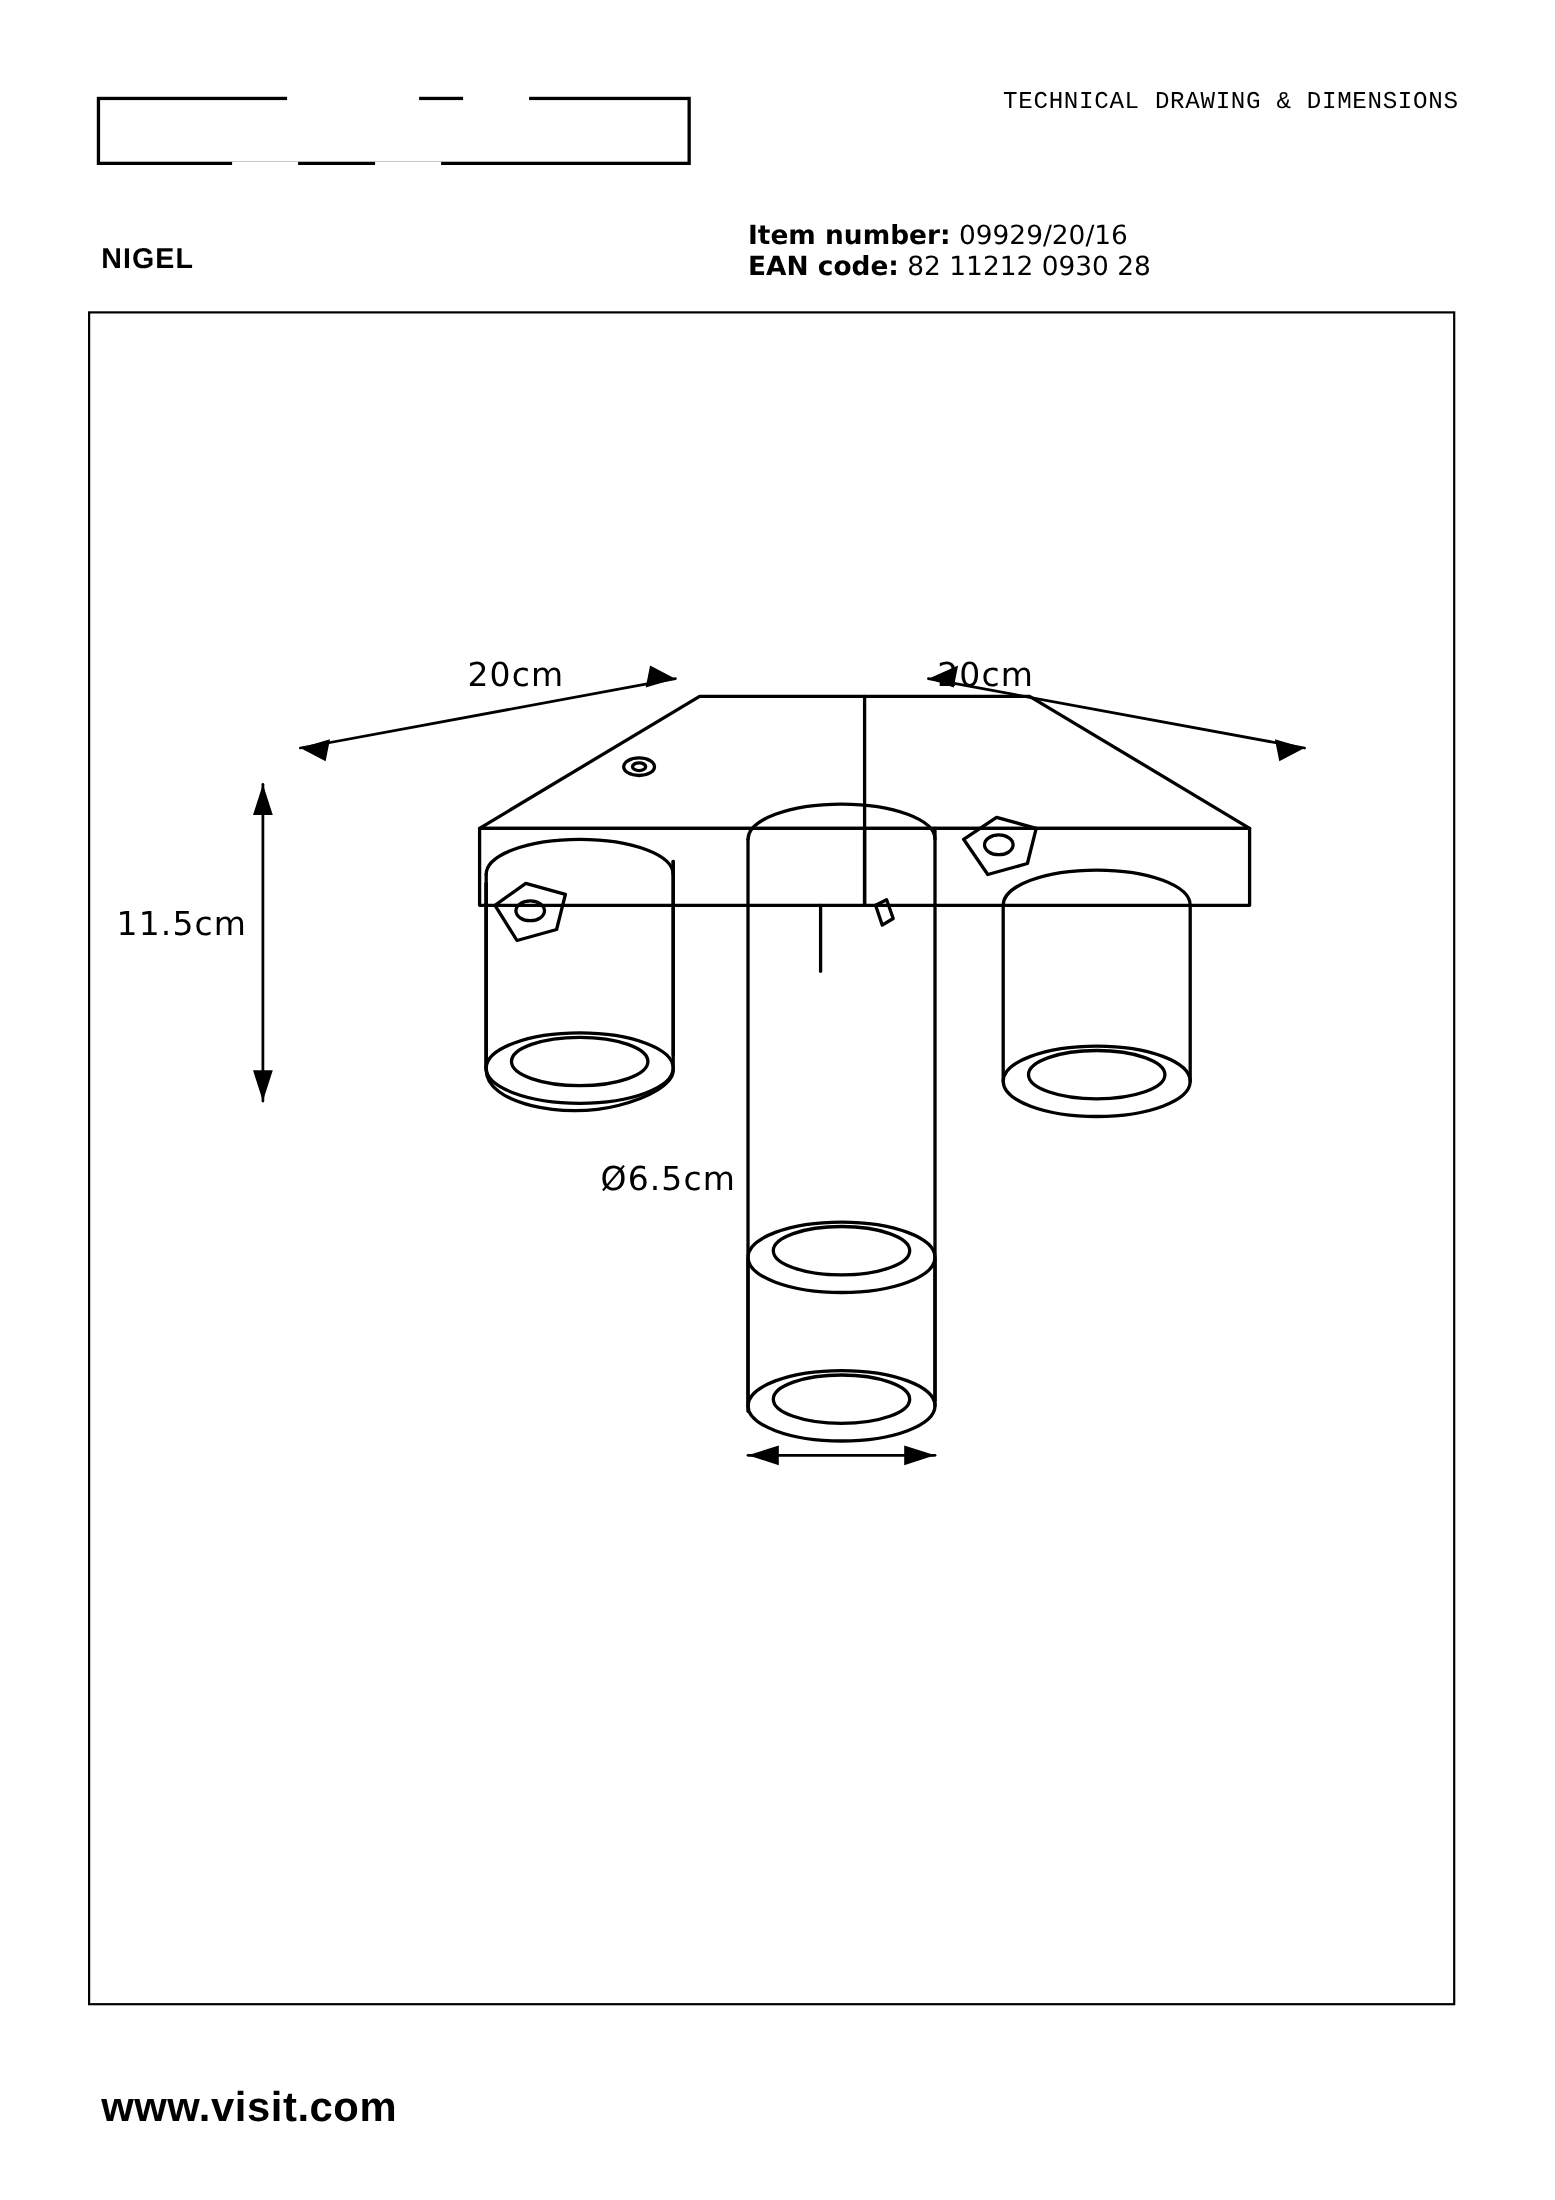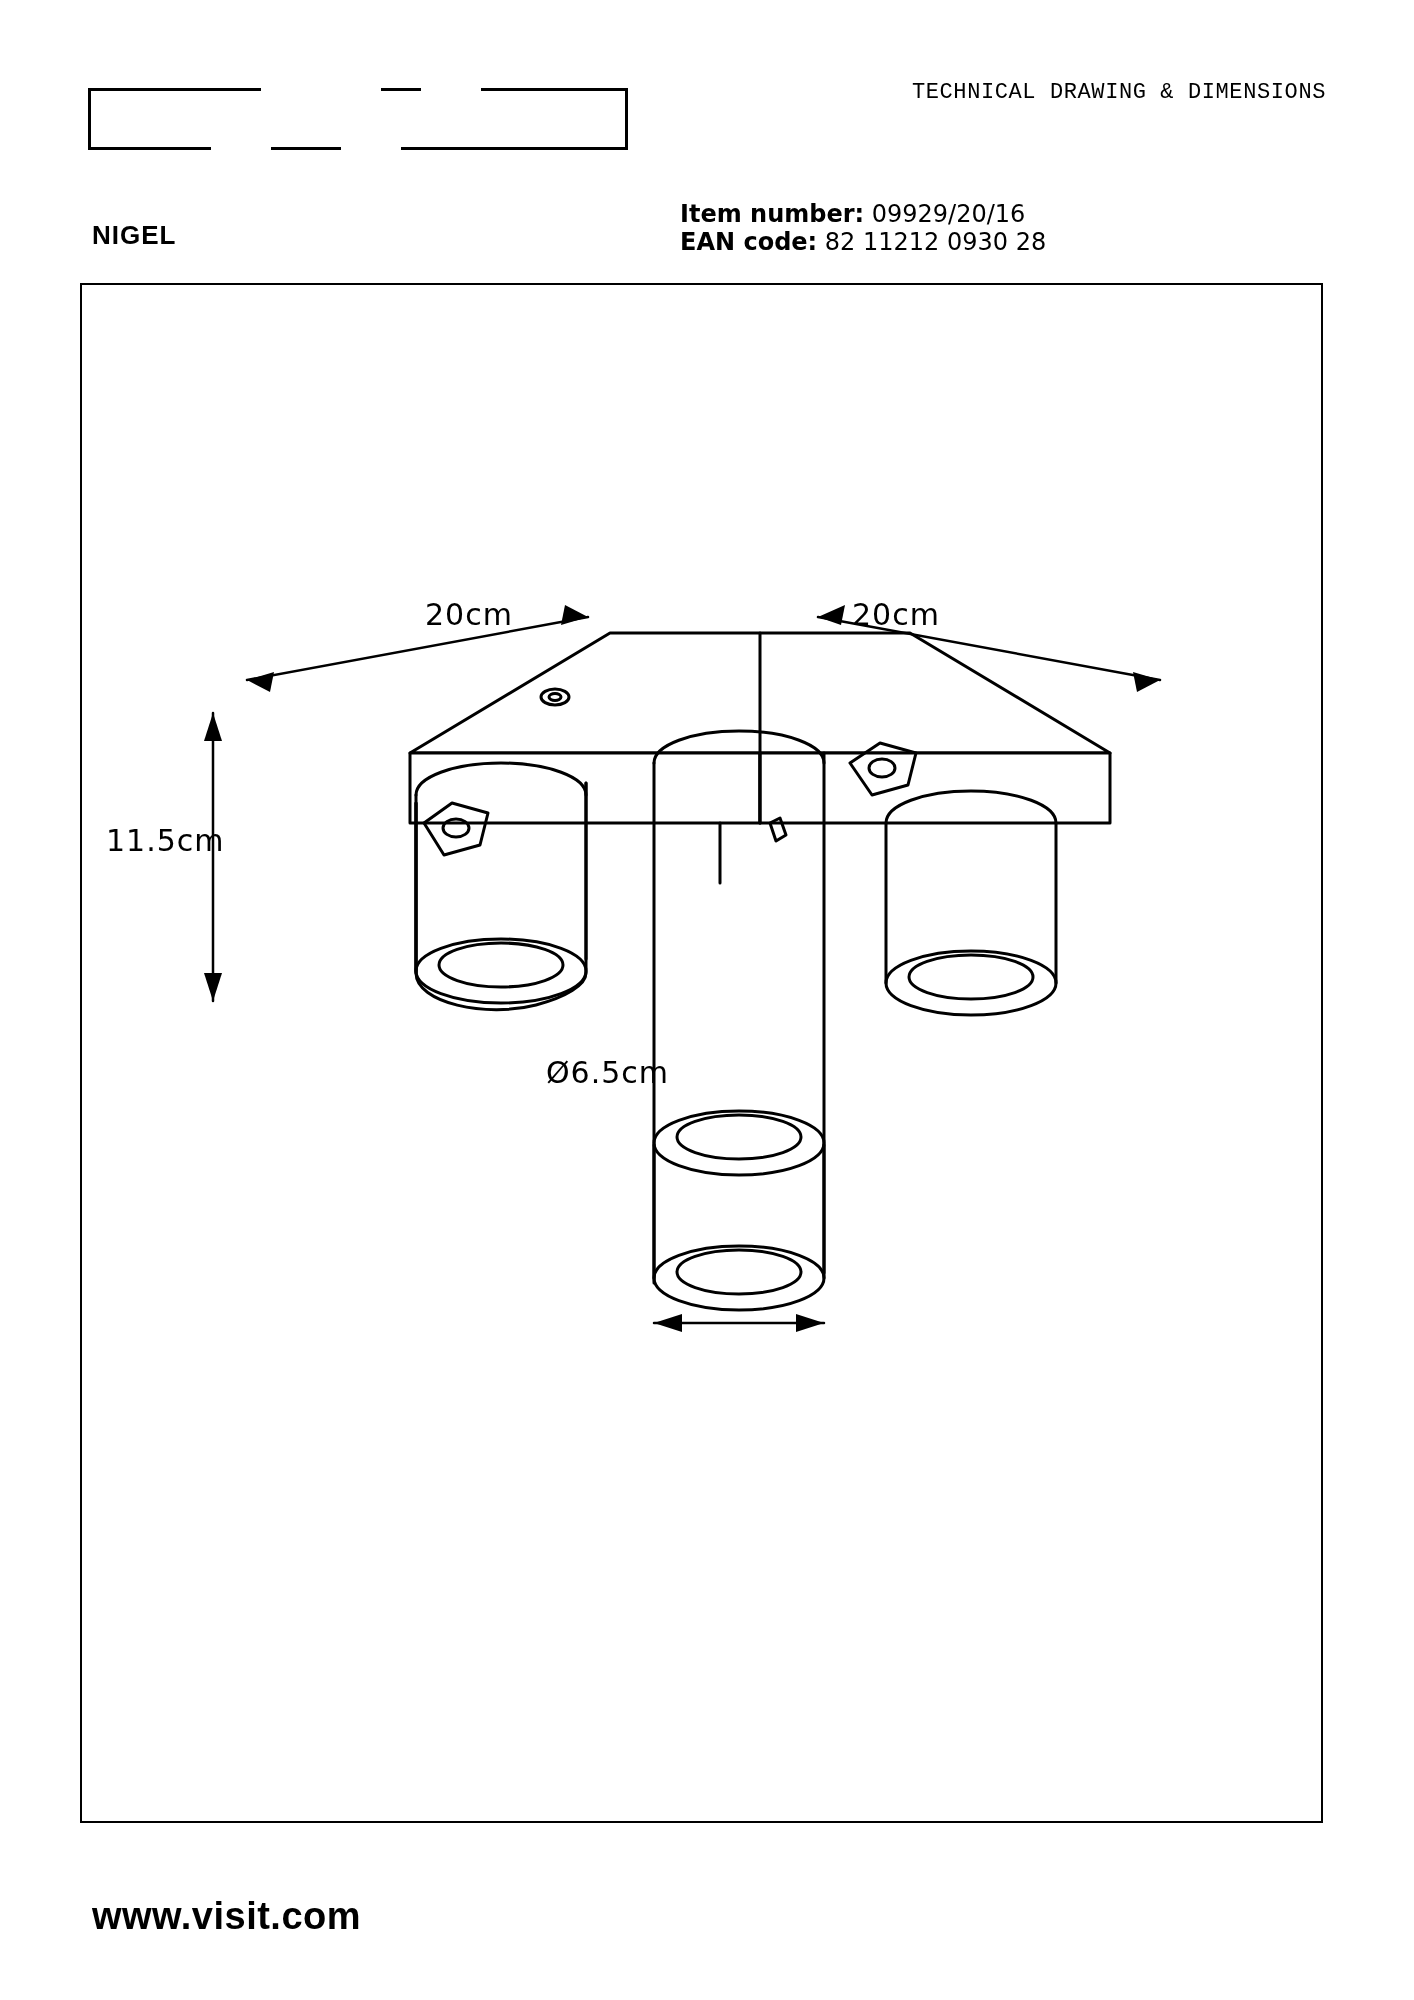--- a/index.html
+++ b/index.html
@@ -115,20 +115,21 @@
     letter-spacing: 0.5px;
   }
 
   
   .drawing {
     position: absolute;
     left: 80px;
     top: 283px;
     width: 1243px;
     height: 1540px;
+    padding-left: 26px;
   }
   .dim-label {
     position: absolute;
     font-size: 30px;
     font-family: "DejaVu Sans", sans-serif;
     letter-spacing: 1px;
     white-space: nowrap;
   }
   #lbl-width-left  { left: 345px; top: 314px; }
   #lbl-width-right { left: 772px; top: 314px; }

